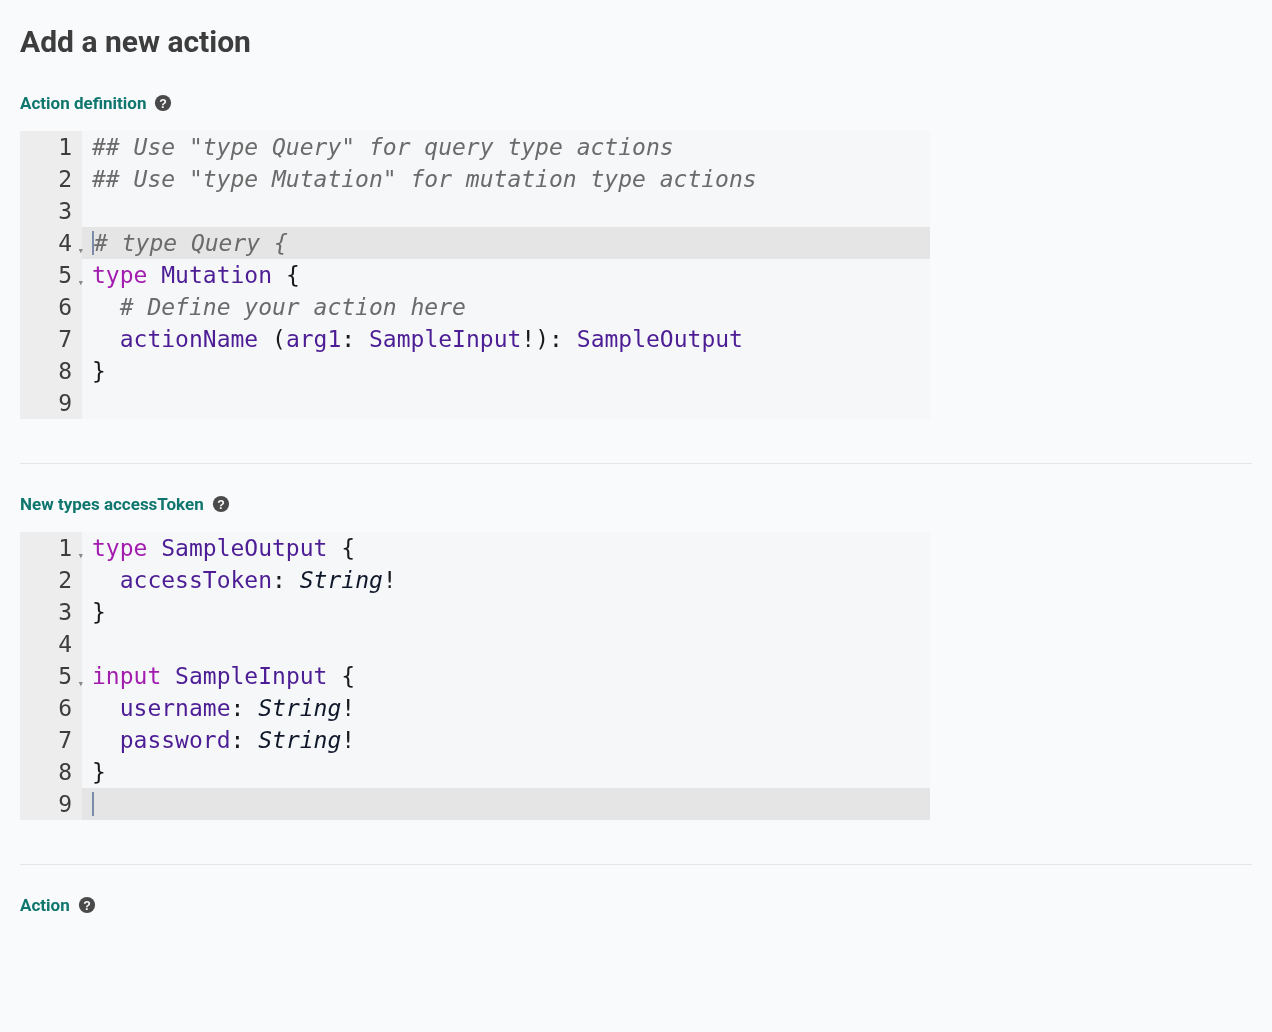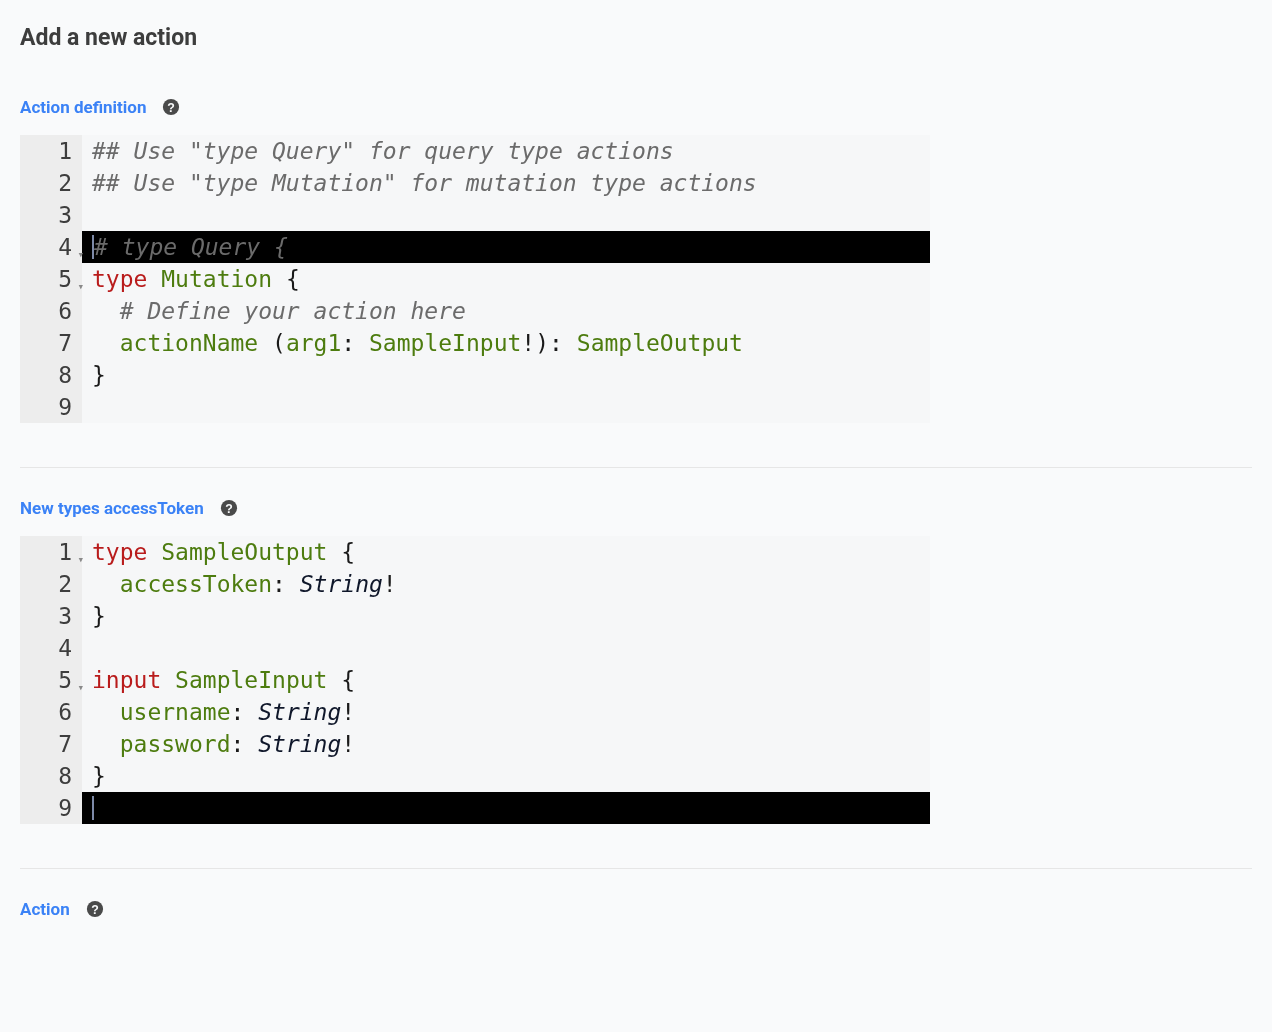--- a/index.html
+++ b/index.html
@@ -4,32 +4,32 @@
 <style>
   * { box-sizing: border-box; margin: 0; padding: 0; }
   body {
     font-family: -apple-system, BlinkMacSystemFont, "Segoe UI", Roboto, sans-serif;
     background: #f9fafb;
     color: #333;
     width: 1272px;
     padding: 24px 20px;
   }
   .page-title {
-    font-size: 23px;
+    font-size: 30px;
     font-weight: 700;
     color: #3d3d3d;
-    margin-bottom: 46px;
+    margin-bottom: 34px;
   }
   .section-label {
     font-size: 17px;
     font-weight: 700;
-    color: #3b82f6;
+    color: #0f766e;
     display: flex;
     align-items: center;
-    gap: 16px;
+    gap: 8px;
     margin-bottom: 18px;
     margin-top: 21px;
   }
   .help-icon {
     display: inline-flex;
     align-items: center;
     justify-content: center;
     width: 18px;
     height: 18px;
     cursor: pointer;
@@ -66,25 +66,25 @@
   .code-body {
     flex: 1;
     white-space: pre;
     color: #1a1a1a;
   }
   .code-line {
     height: 32px;
     padding-left: 10px;
   }
   .code-line.highlight {
-    background: #000000;
+    background: #e5e5e5;
   }
   .tok-comment { color: #6b6b6b; font-style: italic; }
-  .tok-keyword { color: #b91c1c; }
-  .tok-name    { color: #4d7c0f; }
+  .tok-keyword { color: #a21caf; }
+  .tok-name    { color: #4c1d95; }
   .tok-punct   { color: #1a1a1a; }
   .tok-type    { color: #0f172a; font-style: italic; }
   .cursor-mark {
     display: inline-block;
     width: 2px;
     height: 24px;
     background: #7d8aa8;
     vertical-align: -4px;
   }
   .divider {

